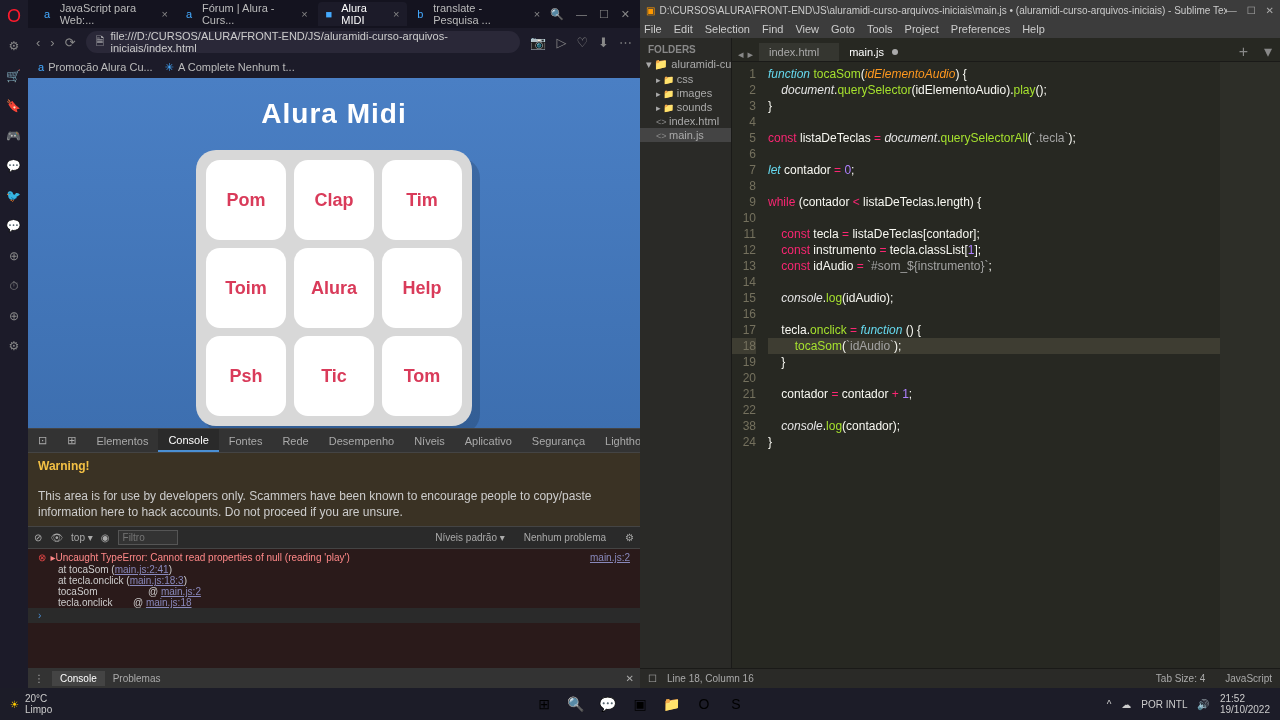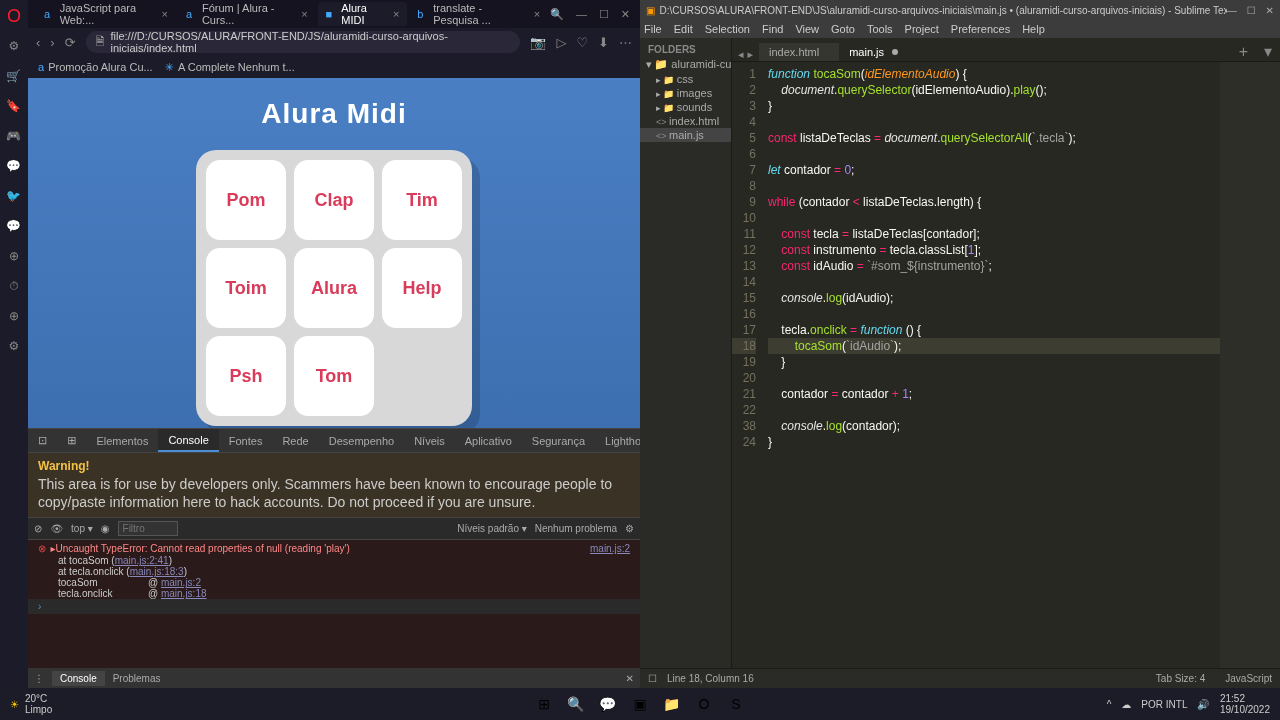--- a/index.html
+++ b/index.html
@@ -32,24 +32,24 @@
 
 
 .devtools { height:260px; background:#2a2a2a; display:flex; flex-direction:column; border-top:1px solid #444; }
 .dt-tabs { height:24px; background:#333; display:flex; align-items:center; font-size:11px; color:#aaa; border-bottom:1px solid #444; }
 .dt-tab { padding:0 10px; height:100%; display:flex; align-items:center; cursor:pointer; }
 .dt-tab.active { color:#fff; border-bottom:2px solid #4a8fd4; background:#2a2a2a; }
 .dt-badge { background:#d44; color:#fff; padding:0 4px; border-radius:7px; font-size:10px; margin-left:auto; margin-right:6px; }
 .dt-gear { padding:0 6px; color:#aaa; }
 .dt-warning { background:#3a3224; padding:6px 10px; border-bottom:1px solid #444; }
 .dt-warning h4 { color:#f4c145; font-size:12px; font-weight:700; }
-.dt-warning p { color:#ccc; font-size:14px; line-height:1.3; margin-top:2px; }
+.dt-warning p { color:#ccc; font-size:12px; line-height:1.3; margin-top:16px; }
 .dt-filter { height:22px; display:flex; align-items:center; padding:0 6px; gap:8px; font-size:10px; color:#aaa; border-bottom:1px solid #444; }
 .dt-filter input { background:#333; border:1px solid #555; color:#ccc; font-size:10px; padding:1px 4px; width:60px; }
-.dt-filter .right { margin-left:auto; display:flex; gap:8px; }
+.dt-filter .right { margin-left:auto; display:flex; gap:19px; }
 .dt-console { flex:1; background:#2a1a1a; font-family:Consolas,monospace; font-size:10px; padding:2px 0; overflow:auto; }
 .err-line { padding:1px 10px; color:#f88; display:flex; }
 .err-line .link { margin-left:auto; color:#88b; text-decoration:underline; }
 .err-sub { padding:0 10px 0 30px; color:#ccc; }
 .err-sub .u { color:#88b; text-decoration:underline; }
 .dt-bottom { height:20px; background:#333; display:flex; align-items:center; font-size:10px; color:#aaa; padding:0 6px; gap:8px; }
 .dt-bottom .active { background:#444; padding:2px 8px; color:#fff; }
 
 
 .sublime { position:absolute; left:640px; top:0; width:640px; height:688px; background:#272822; display:flex; flex-direction:column; }
@@ -170,20 +170,21 @@
   <div class="page">
     <div class="page-title">Alura Midi</div>
     <div class="midi-pad" id="midipad">
         <button class="midi-btn">Pom</button>
         <button class="midi-btn">Clap</button>
         <button class="midi-btn">Tim</button>
         <button class="midi-btn">Toim</button>
         <button class="midi-btn">Alura</button>
         <button class="midi-btn">Help</button>
         <button class="midi-btn">Psh</button>
+        <button class="midi-btn">Tic</button>
         <button class="midi-btn">Tom</button>
       </div>
   </div>
 
   <div class="devtools">
     <div class="dt-tabs">
       <span class="dt-tab">⊡</span>
       <span class="dt-tab">⊞</span>
       <div id="dttabs" style="display:flex;height:100%">
           <div class="dt-tab">Elementos</div>
@@ -219,21 +220,21 @@
     </div>
     <div class="dt-console" id="console-out">
         <div class="err-line">
           <span style="color:#d44;margin-right:4px">⊗</span>
           <span>▸Uncaught TypeError: Cannot read properties of null (reading 'play')</span>
           <span class="link">main.js:2</span>
         </div>
         <div class="err-sub">at tocaSom (<span class="u">main.js:2:41</span>)</div>
         <div class="err-sub">at tecla.onclick (<span class="u">main.js:18:3</span>)</div>
         <div class="err-sub"><span style="display:inline-block;width:90px">tocaSom</span>@ <span class="u">main.js:2</span></div>
-        <div class="err-sub"><span style="display:inline-block;width:90px">tecla.onclick</span>@ <span class="u">main.js:18</span></div>
+        <div class="err-sub"><span style="display:inline-block;width:75px">tecla.onclick</span>@ <span class="u">main.js:18</span></div>
         <div style="color: rgb(74, 143, 212); padding: 2px 10px; background: rgb(42, 42, 42);">›</div>
       </div>
     <div class="dt-bottom">
       <span>⋮</span>
       <span class="active">Console</span>
       <span>Problemas</span>
       <span style="margin-left:auto">✕</span>
     </div>
   </div>
 </div>

